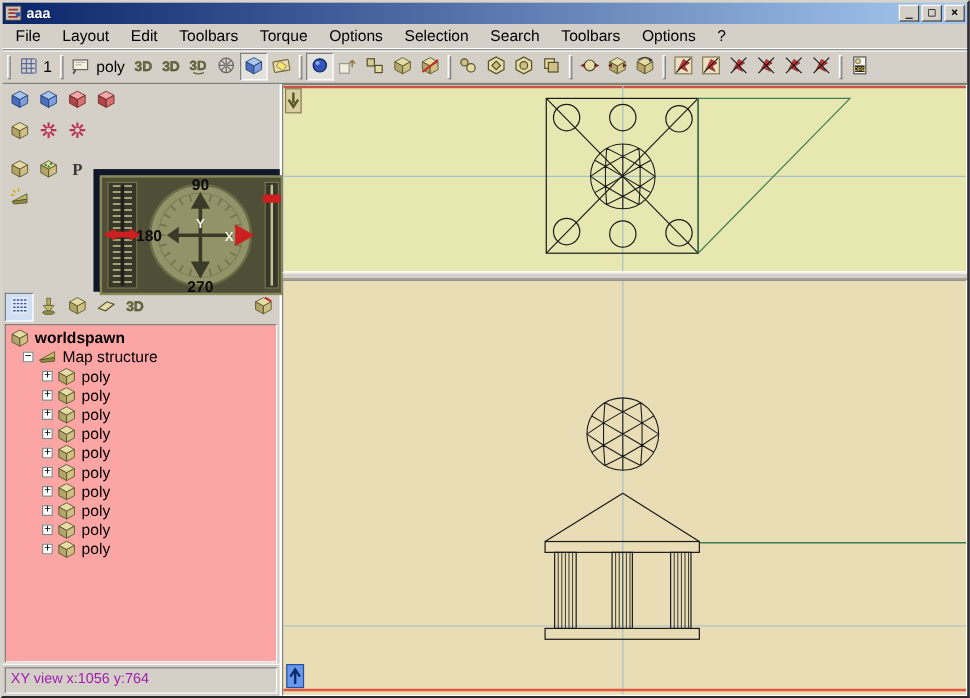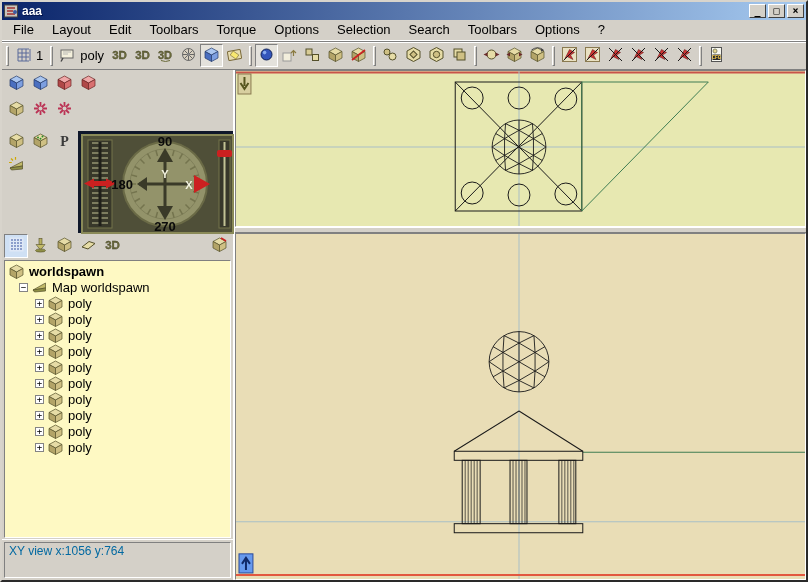--- a/index.html
+++ b/index.html
@@ -59,44 +59,44 @@
   }
   .icon-row{display:flex;align-items:center;padding:2px 2px 0 2px;flex-wrap:nowrap;}
   .panel-btn{
     width:24px;height:24px;display:flex;align-items:center;justify-content:center;
     border:1px solid transparent;background:transparent;padding:0;cursor:default;
   }
   .panel-btn.pressed{border-color:#808080 #fff #fff #808080;background:#cfe0f4;}
   .compass-row{display:flex;flex:0 0 104px;align-items:flex-start;}
   .side-icons{width:76px;flex:0 0 76px;display:flex;flex-direction:column;padding-top:6px;}
   .side-icons .icon-row{padding-top:0;}
-  .compass-box{width:155px;height:102px;margin-top:7px;position:relative;
-    border:3px solid #0f172a;background:#4f4f38;}
+  .compass-box{width:155px;height:102px;margin-top:17px;position:relative;
+    border:5px solid #0f172a;background:#4f4f38;}
   .tree-toolbar{display:flex;align-items:center;padding:1px 2px;flex:0 0 26px;}
   .tree-box{
-    flex:1 1 auto;margin:1px 2px 1px 2px;background:#fef9c3;
+    flex:1 1 auto;margin:1px 2px 1px 2px;background:#fca5a5;
     border:1px solid;border-color:#808080 #fff #fff #808080;
     overflow:hidden;font-size:13px;color:#000;padding-top:2px;min-height:0;
   }
   .tree-row{display:flex;align-items:center;height:16px;white-space:nowrap;cursor:default;}
   .tree-row .lbl{padding:0 2px;}
   .tree-row.bold .lbl{font-weight:bold;}
   .expander{
     width:9px;height:9px;flex:0 0 9px;background:#fff;border:1px solid #848484;
     font-size:9px;line-height:7px;text-align:center;color:#000;
     font-family:"DejaVu Sans Mono",monospace;margin-right:3px;
   }
   .tree-icon{width:17px;height:17px;flex:0 0 17px;margin-right:2px;}
   .statusbar{
     flex:0 0 22px;display:flex;align-items:center;padding:2px;
     border-top:1px solid #fff;
   }
   .status-field{
-    flex:1 1 auto;height:36px;border:1px solid;border-color:#808080 #fff #fff #808080;
-    font-size:12px;color:#0369a1;padding:1px 4px;background:#d4d0c8;white-space:nowrap;
+    flex:1 1 auto;height:22px;border:1px solid;border-color:#808080 #fff #fff #808080;
+    font-size:12px;color:#a21caf;padding:1px 4px;background:#d4d0c8;white-space:nowrap;
   }
   
   .viewports{flex:1 1 auto;display:flex;flex-direction:column;min-width:0;}
   .viewport{position:relative;overflow:hidden;border:1px solid;border-color:#808080 #fff #fff #808080;}
   .viewport.top{flex:0 0 157px;background:#e7e8b1;}
   .viewport.bottom{flex:1 1 auto;background:#e9ddb6;}
   .viewport svg{position:absolute;inset:0;width:100%;height:100%;display:block;}
   .vsplitter{flex:0 0 6px;background:#d4d0c8;
     border-top:1px solid #fff;border-bottom:1px solid #808080;cursor:row-resize;}
 </style>
@@ -545,21 +545,21 @@
                 <polygon points="15,5.5 8.5,9 8.5,15.5 15,12" fill="#cfc084" stroke="#55502a" stroke-width=".7"></polygon>
               </svg></span>
             <span class="lbl">worldspawn</span>
           </div>
           <div class="tree-row" style="padding-left: 14px;">
             <span class="expander">−</span>
             <span class="tree-icon"><svg width="17" height="17" viewBox="0 0 17 17">
                 <polygon points="2,11 14.5,4 14.5,9" fill="#c2ba6a" stroke="#55502a" stroke-width=".7"></polygon>
                 <polygon points="2,11 14.5,9 14.5,12 3.5,13" fill="#8f8f46" stroke="#55502a" stroke-width=".7"></polygon>
               </svg></span>
-            <span class="lbl">Map worldspawn</span>
+            <span class="lbl">Map structure</span>
           </div>
           <div class="tree-row" style="padding-left: 30px;">
             <span class="expander">+</span>
             <span class="tree-icon"><svg width="17" height="17" viewBox="0 0 17 17">
                 <polygon points="8.5,2 15,5.5 8.5,9 2,5.5" fill="#e6dca6" stroke="#55502a" stroke-width=".7"></polygon>
                 <polygon points="2,5.5 8.5,9 8.5,15.5 2,12" fill="#b3a468" stroke="#55502a" stroke-width=".7"></polygon>
                 <polygon points="15,5.5 8.5,9 8.5,15.5 15,12" fill="#cfc084" stroke="#55502a" stroke-width=".7"></polygon>
               </svg></span>
             <span class="lbl">poly</span>
           </div>

